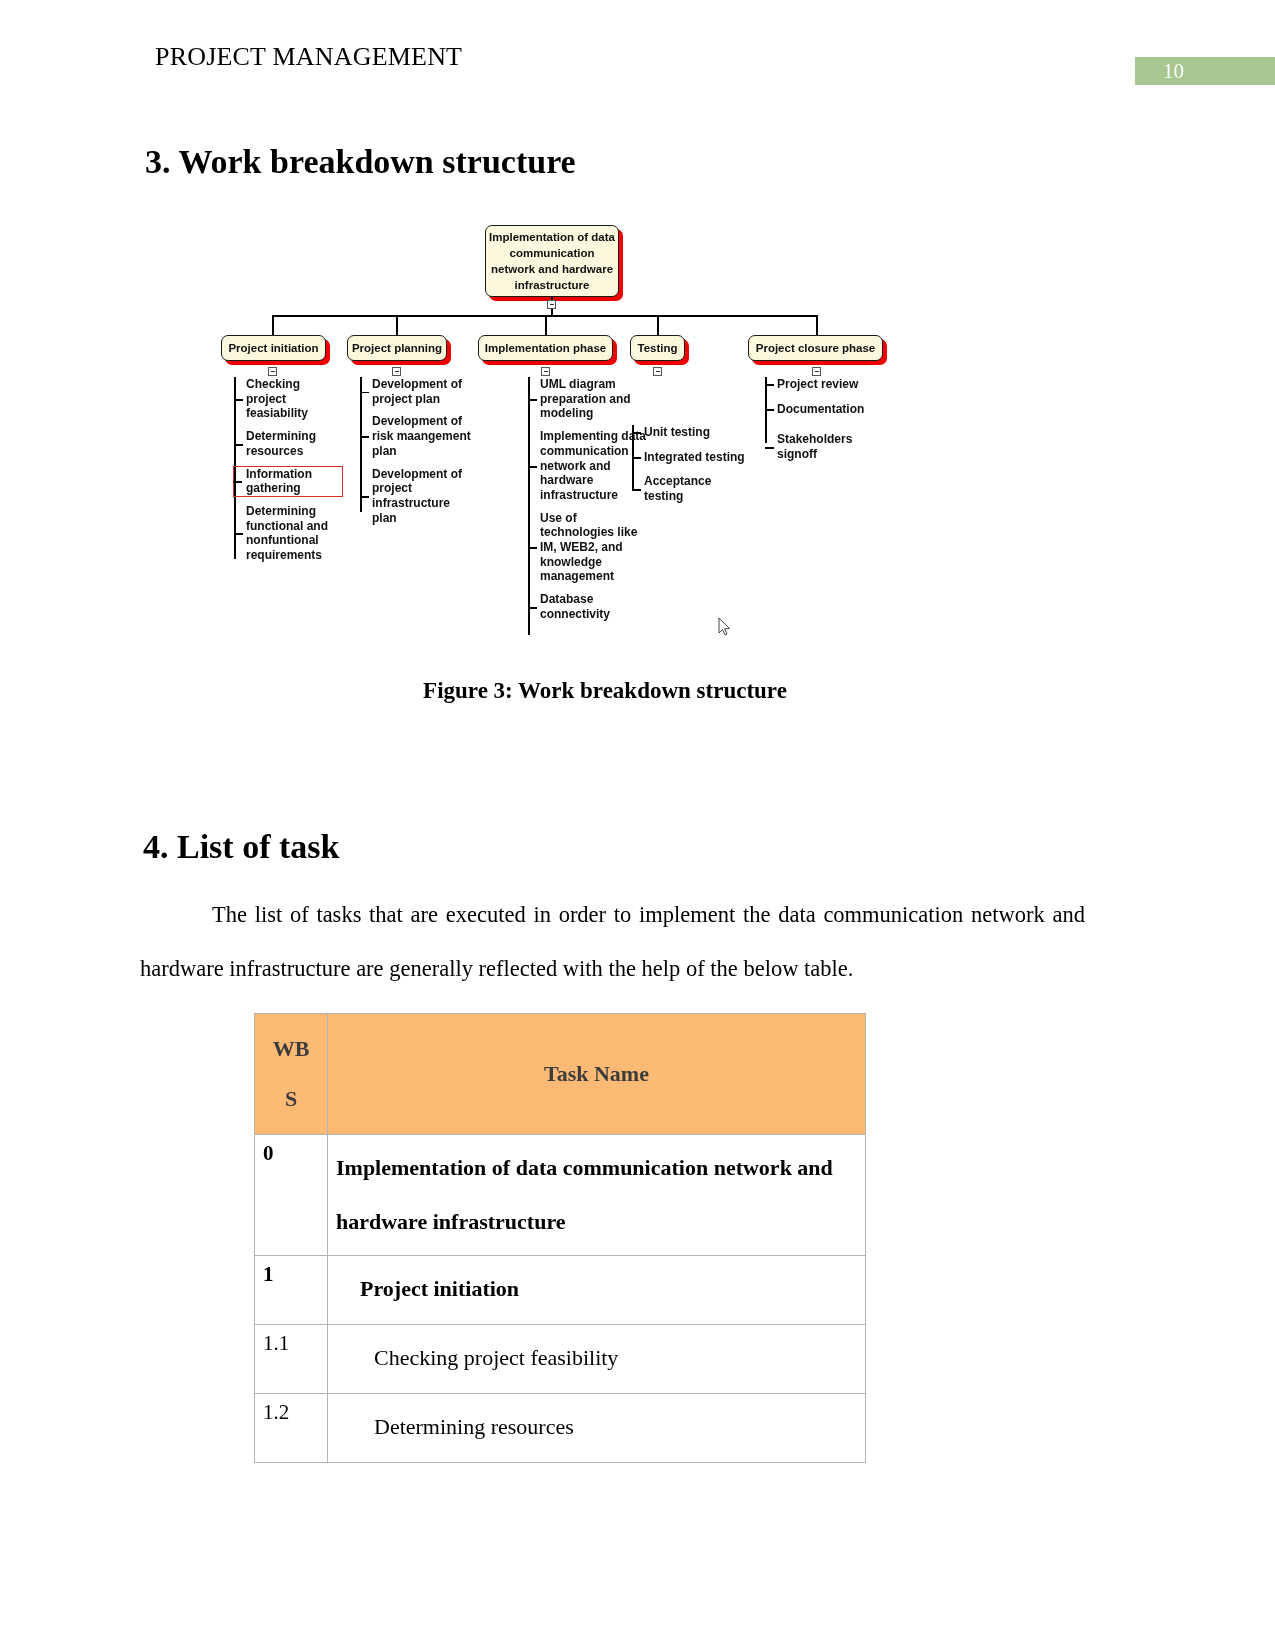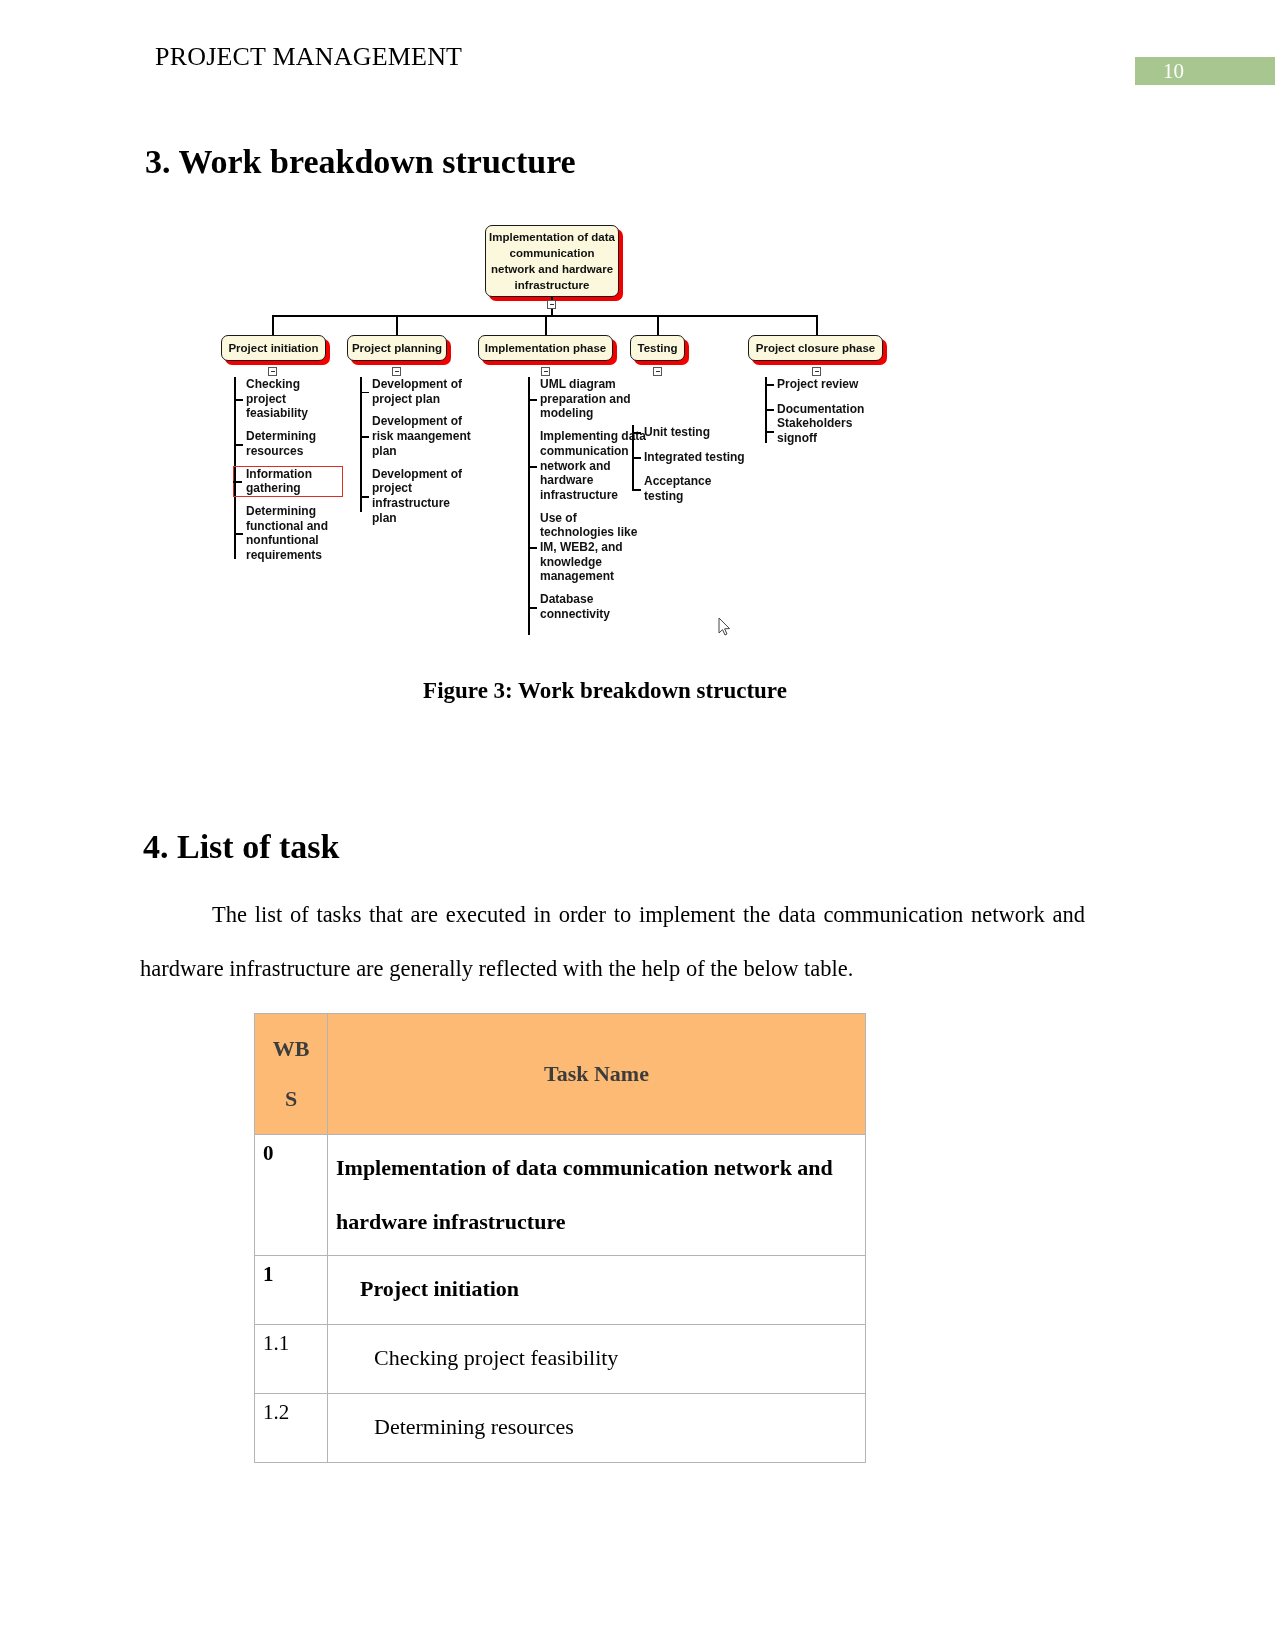--- a/index.html
+++ b/index.html
@@ -307,21 +307,21 @@
     <div class="leaf-group" style="left:422px; top:162px; width:118px;margin-top:48px;">
       <div class="leaf-spine" style="height:66px;"></div>
       <div class="leaf" style="margin-bottom:10px;">Unit testing</div>
       <div class="leaf" style="margin-bottom:10px;">Integrated testing</div>
       <div class="leaf" style="margin-bottom:10px;">Acceptance testing</div>
     </div>
 
     <div class="leaf-group" style="left:555px; top:162px; width:130px;">
       <div class="leaf-spine" style="height:66px;"></div>
       <div class="leaf" style="margin-bottom:10px;">Project review</div>
-      <div class="leaf" style="margin-bottom:0;">Documentation</div>
+      <div class="leaf" style="margin-bottom:16px;">Documentation</div>
       <div class="leaf" style="margin-bottom:10px;">Stakeholders signoff</div>
     </div>
   </div>
 
   <svg class="cursor-arrow" viewBox="0 0 14 18">
     <polygon points="1,0 1,15 4.5,11.6 7,17 9,16 6.6,10.8 11.5,10.6" fill="#ffffff" stroke="#444" stroke-width="1"></polygon>
   </svg>
 
   <div class="figure-caption">Figure 3: Work breakdown structure</div>
 

